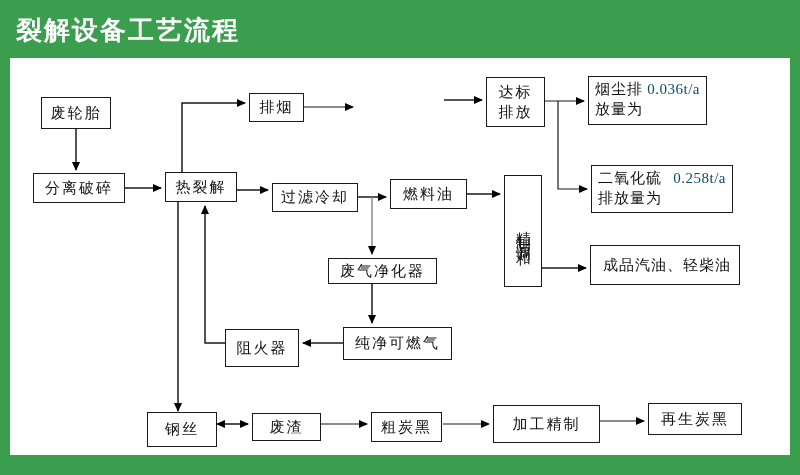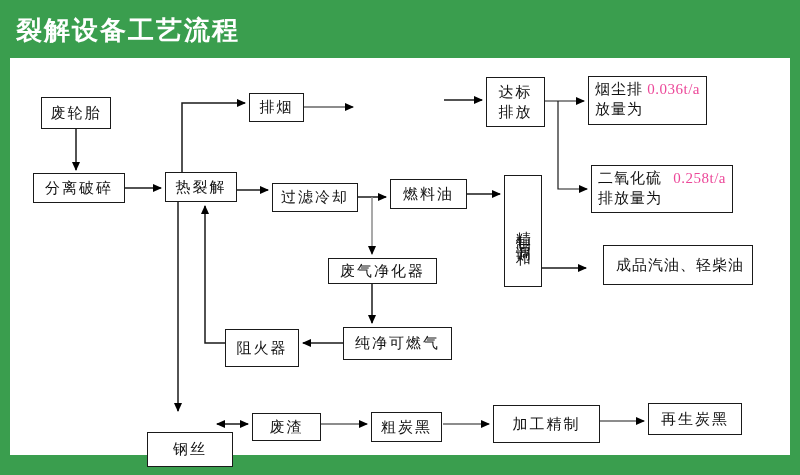--- a/index.html
+++ b/index.html
@@ -37,29 +37,29 @@
     text-align: center;
     line-height: 1.35;
     letter-spacing: 2px;
   }
   .node.align-left {
     flex-direction: row; align-items: flex-start; justify-content: center;
     text-align: left; padding: 2px 6px; letter-spacing: 1px;
   }
   .node.align-left .val {
     font-family: "Liberation Serif", "DejaVu Serif", serif;
-    letter-spacing: 0.5px; color: #ec4899;
+    letter-spacing: 0.5px; color: #0c4a6e;
   }
   .node.wrap { padding: 2px 7px; justify-content: flex-start; text-align: left; }
   .node.twoline { padding: 12px 6px; }
   .node.vertical span {
     writing-mode: vertical-rl; text-orientation: upright;
     letter-spacing: 5px;
   }
-  .node.padleft { justify-content: flex-start; padding-left: 12px; letter-spacing: 1px; margin-left: 13px; }
+  .node.padleft { justify-content: flex-start; padding-left: 12px; letter-spacing: 1px; }
 </style>
 </head>
 <body>
 
 <div class="stage">
 
   <div class="header">
     <h1>裂解设备工艺流程</h1>
   </div>
 
@@ -147,21 +147,21 @@
     </div>
 
     <div class="node" style="left:343px;top:327px;width:109px;height:33px">
       <span>纯净可燃气</span>
     </div>
 
     <div class="node" style="left:225px;top:329px;width:74px;height:38px">
       <span>阻火器</span>
     </div>
 
-    <div class="node" style="left:147px;top:432px;width:86px;height:35px">
+    <div class="node" style="left:147px;top:412px;width:70px;height:35px">
       <span>钢丝</span>
     </div>
 
     <div class="node" style="left:252px;top:413px;width:69px;height:28px">
       <span>废渣</span>
     </div>
 
     <div class="node" style="left:371px;top:412px;width:71px;height:30px">
       <span>粗炭黑</span>
     </div>

